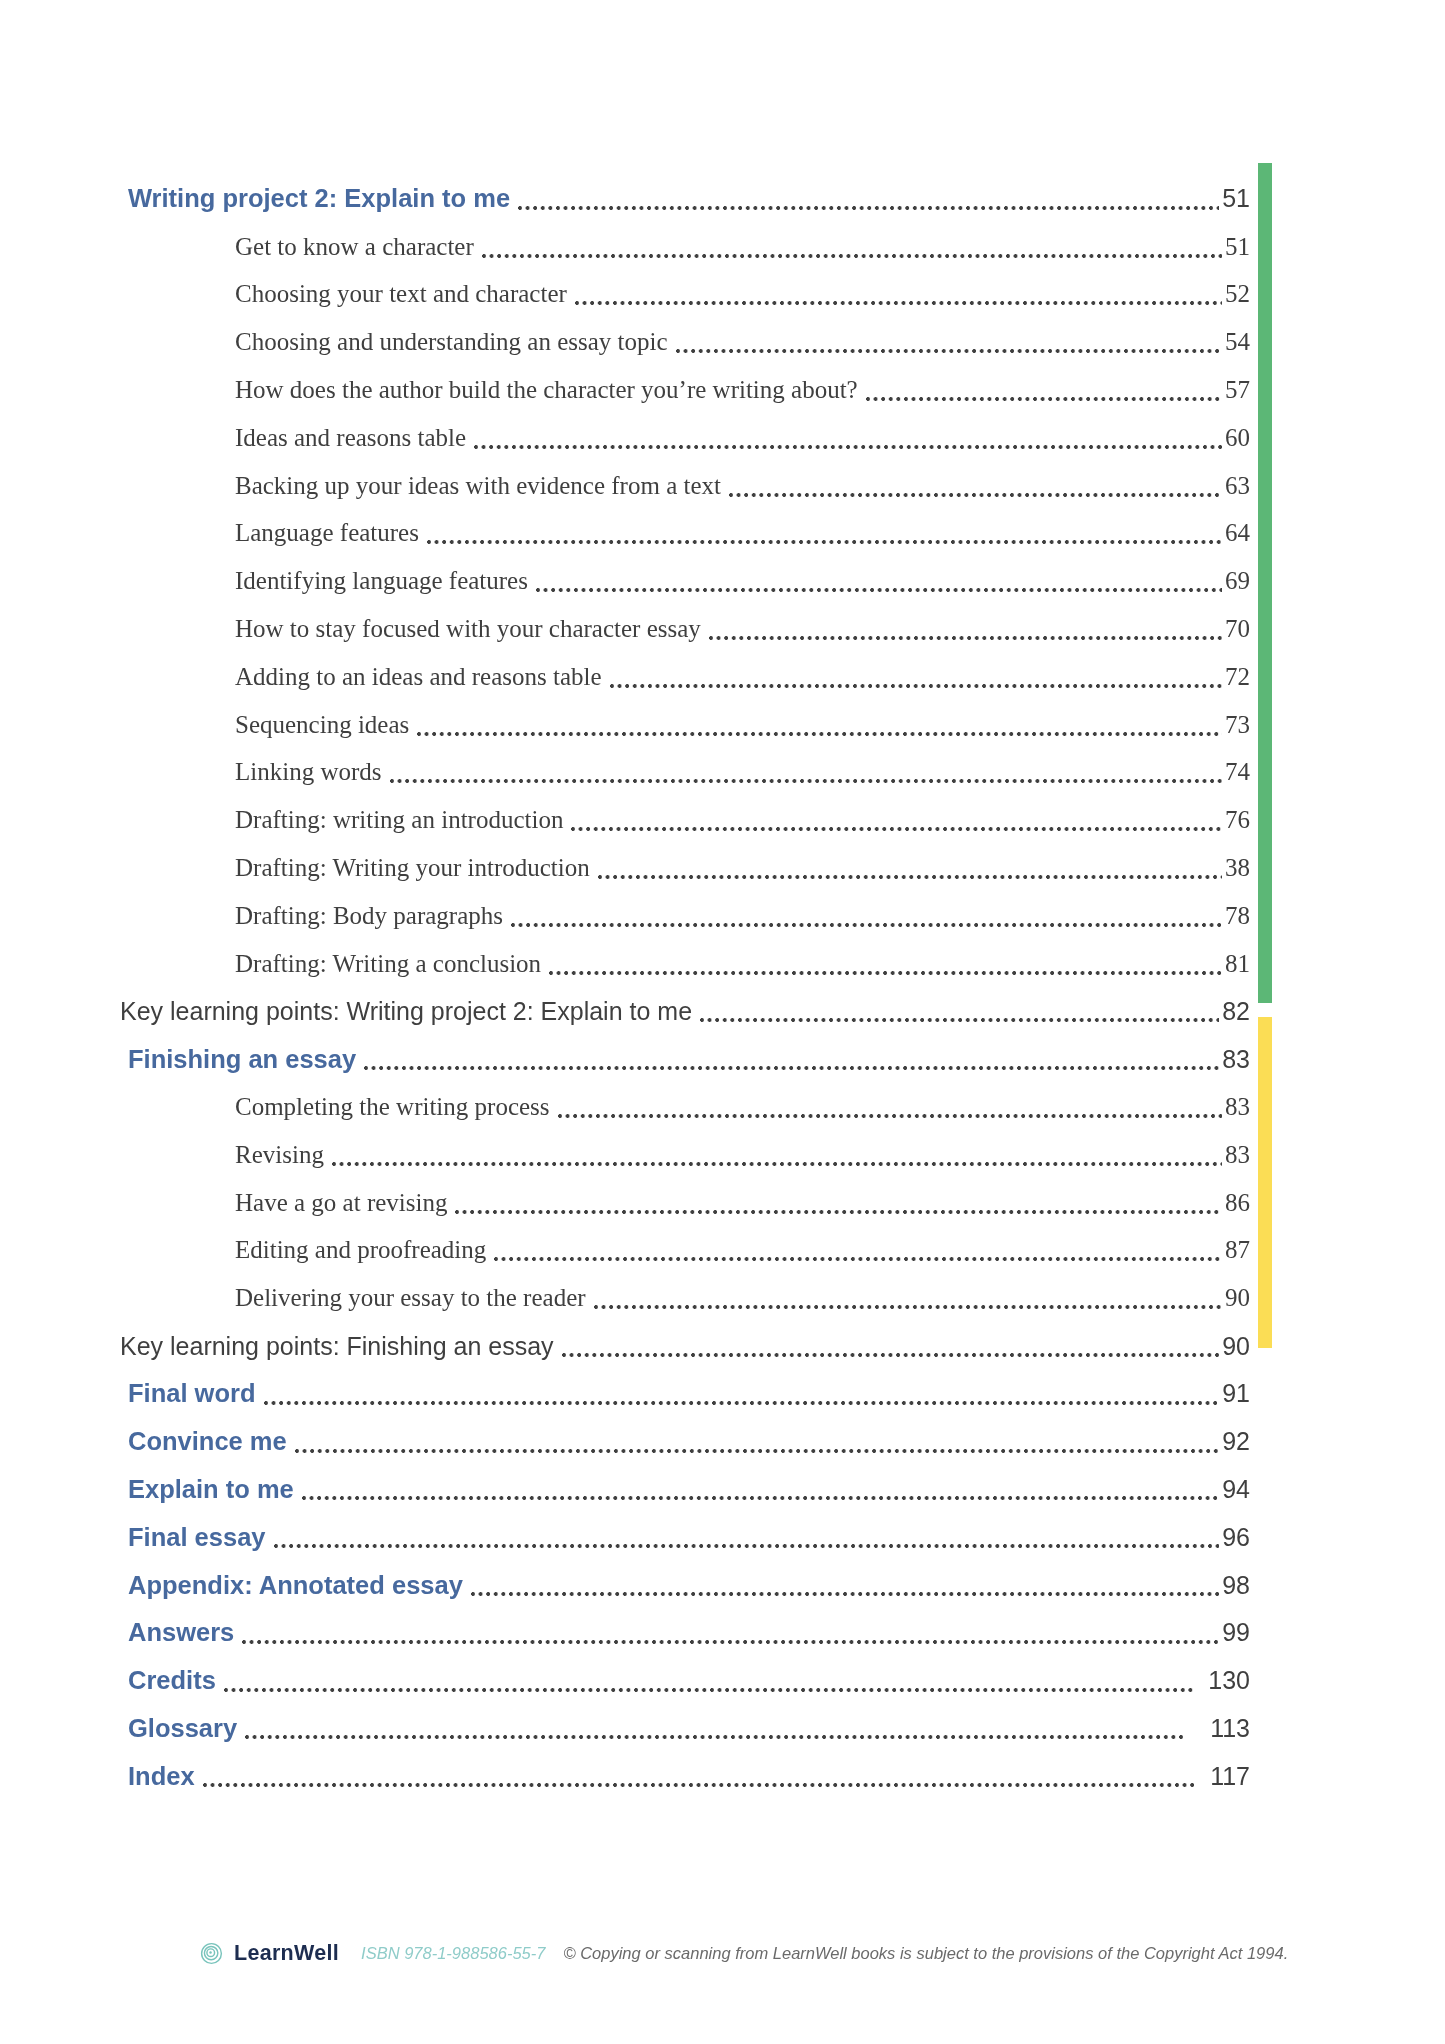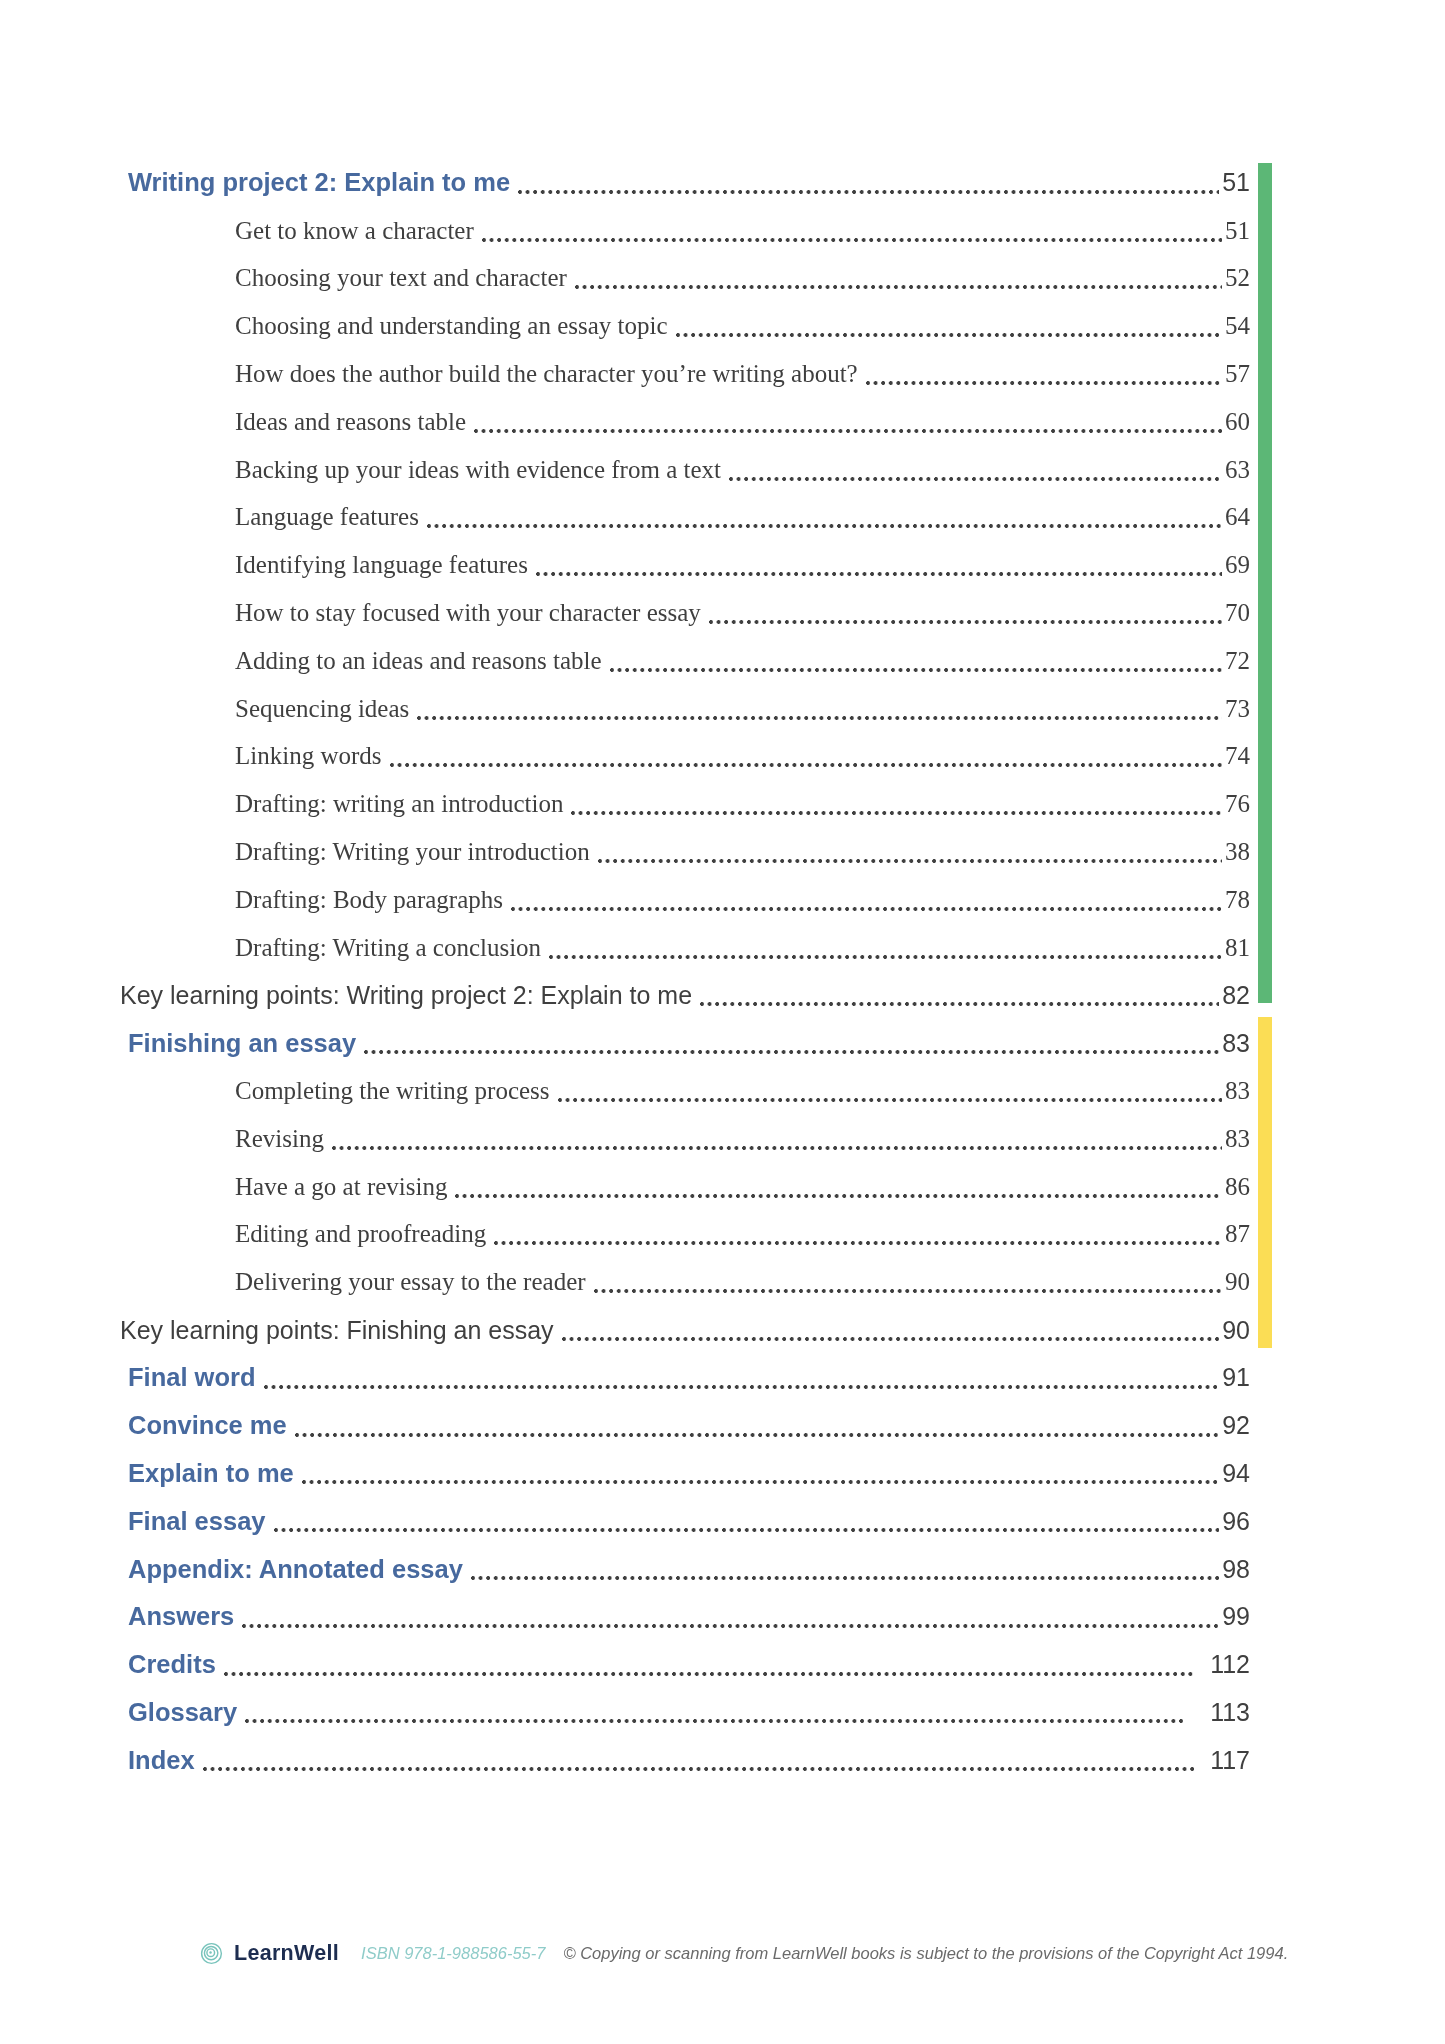--- a/index.html
+++ b/index.html
@@ -16,21 +16,21 @@
   body{
     width:1445px;height:2044px;
     background:#ffffff;
     font-family:"Liberation Sans", sans-serif;
     position:relative;
     overflow:hidden;
   }
   #page{position:absolute;inset:0;background:#ffffff;}
 
   
-  #toc{position:absolute;top:159px;left:0;right:0;}
+  #toc{position:absolute;top:175px;left:0;right:0;}
   .row{
     display:flex;
     align-items:center;
     height:47.8px;
     padding-right:195px;
     color:var(--body-text);
     font-size:25px;
   }
   .row.section{padding-left:128px;}
   .row.section .label{color:var(--heading-blue);font-weight:700;font-size:25.5px;}
@@ -238,21 +238,21 @@
       <span class="page-num">98</span>
     </div>
       <div class="row section">
       <span class="label">Answers</span>
       <span class="leader"></span>
       <span class="page-num">99</span>
     </div>
       <div class="row section">
       <span class="label">Credits</span>
       <span class="leader"></span>
-      <span class="page-num" style="margin-left: 11px;">112</span>
+      <span class="page-num" style="margin-left: 11px;">130</span>
     </div>
       <div class="row section">
       <span class="label">Glossary</span>
       <span class="leader"></span>
       <span class="page-num" style="margin-left: 21px;">113</span>
     </div>
       <div class="row section">
       <span class="label">Index</span>
       <span class="leader"></span>
       <span class="page-num" style="margin-left: 11px;">117</span>

